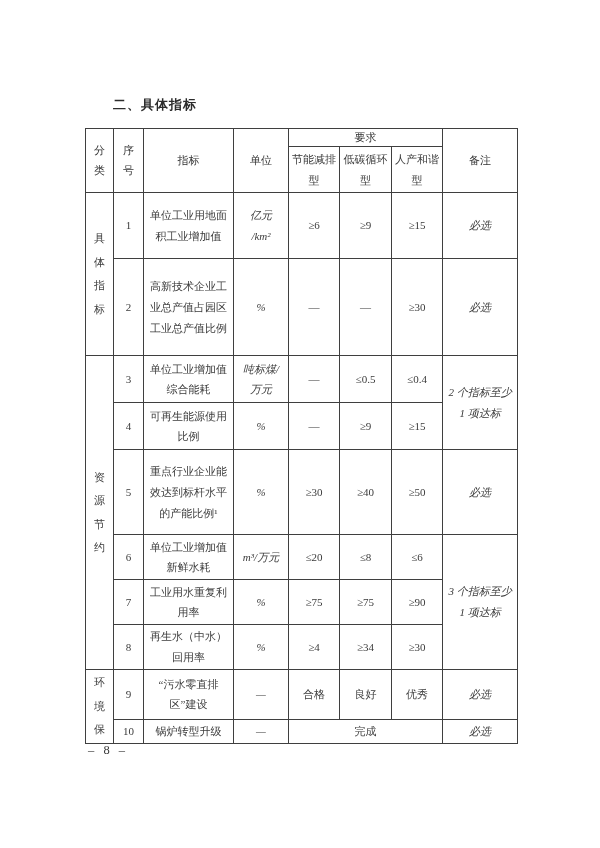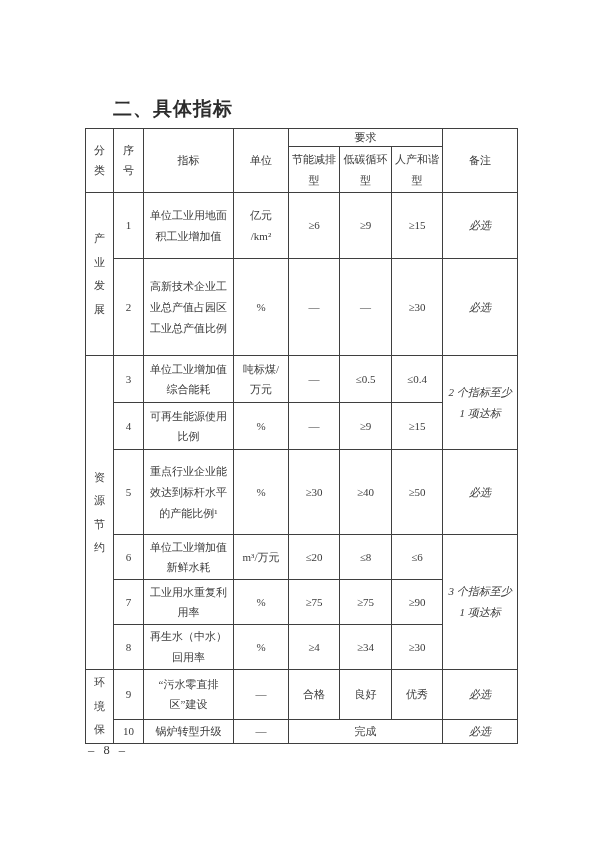--- a/index.html
+++ b/index.html
@@ -5,39 +5,39 @@
   html,body{margin:0;padding:0;}
   body{
     width:600px;height:848px;background:#ffffff;
     font-family:"Liberation Serif","DejaVu Serif",serif;
     color:#3b3b3b;position:relative;overflow:hidden;
   }
   .page{position:absolute;inset:0;background:#fff;}
   .title{
     position:absolute;left:113px;top:96px;margin:0;
     font-family:"Liberation Sans","DejaVu Sans",sans-serif;
-    font-size:19px;font-weight:bold;color:#2c2c2c;letter-spacing:1px;
+    font-size:13px;font-weight:bold;color:#2c2c2c;letter-spacing:1px;
   }
   table.indic{
     position:absolute;left:85px;top:128px;width:432px;
     border-collapse:collapse;table-layout:fixed;
     font-size:11px;color:#3b3b3b;
   }
   table.indic th,table.indic td{
     border:1px solid #3f3f3f;
     text-align:center;vertical-align:middle;
     padding:1px 3px;font-weight:normal;line-height:1.9;
     overflow:hidden;
   }
   table.indic{border:1.6px solid #383838;}
   .hdr{font-weight:bold;color:#333;margin-top:16px;}
   .vstack{display:inline-block;width:1.1em;word-break:break-all;line-height:1.85;}
   .cat .vstack{line-height:2.15;}
   td.cell-indicator{padding:2px 9px;word-break:break-all;}
-  td.cell-unit{white-space:pre-line;padding:1px 2px;}
+  td.cell-unit{white-space:pre-line;padding:1px 2px;font-style:italic;}
   th.subhdr{padding:2px 6px;word-break:break-all;line-height:1.95;}
   td.cell-remark{padding:2px 5px;font-style:italic;}
   .pagenum{
     position:absolute;left:88px;top:743px;
     font-size:12.5px;color:#3b3b3b;letter-spacing:3px;
   }
 </style>
 </head>
 <body>
 
@@ -67,21 +67,21 @@
       <th rowspan="2" class="hdr">备注</th>
     </tr>
 
     <tr style="height:46px">
       <th class="subhdr">节能减排型</th>
       <th class="subhdr">低碳循环型</th>
       <th class="subhdr">人产和谐型</th>
     </tr>
 
     <tr style="height:66px">
-      <td rowspan="2" class="cat"><span class="vstack">产业发展</span></td>
+      <td rowspan="2" class="cat"><span class="vstack">具体指标</span></td>
       <td>1</td>
       <td class="cell-indicator">单位工业用地面积工业增加值</td>
       <td class="cell-unit">亿元
 /km²</td>
       <td>≥6</td>
       <td>≥9</td>
       <td>≥15</td>
       <td class="cell-remark">必选</td>
     </tr>
 

